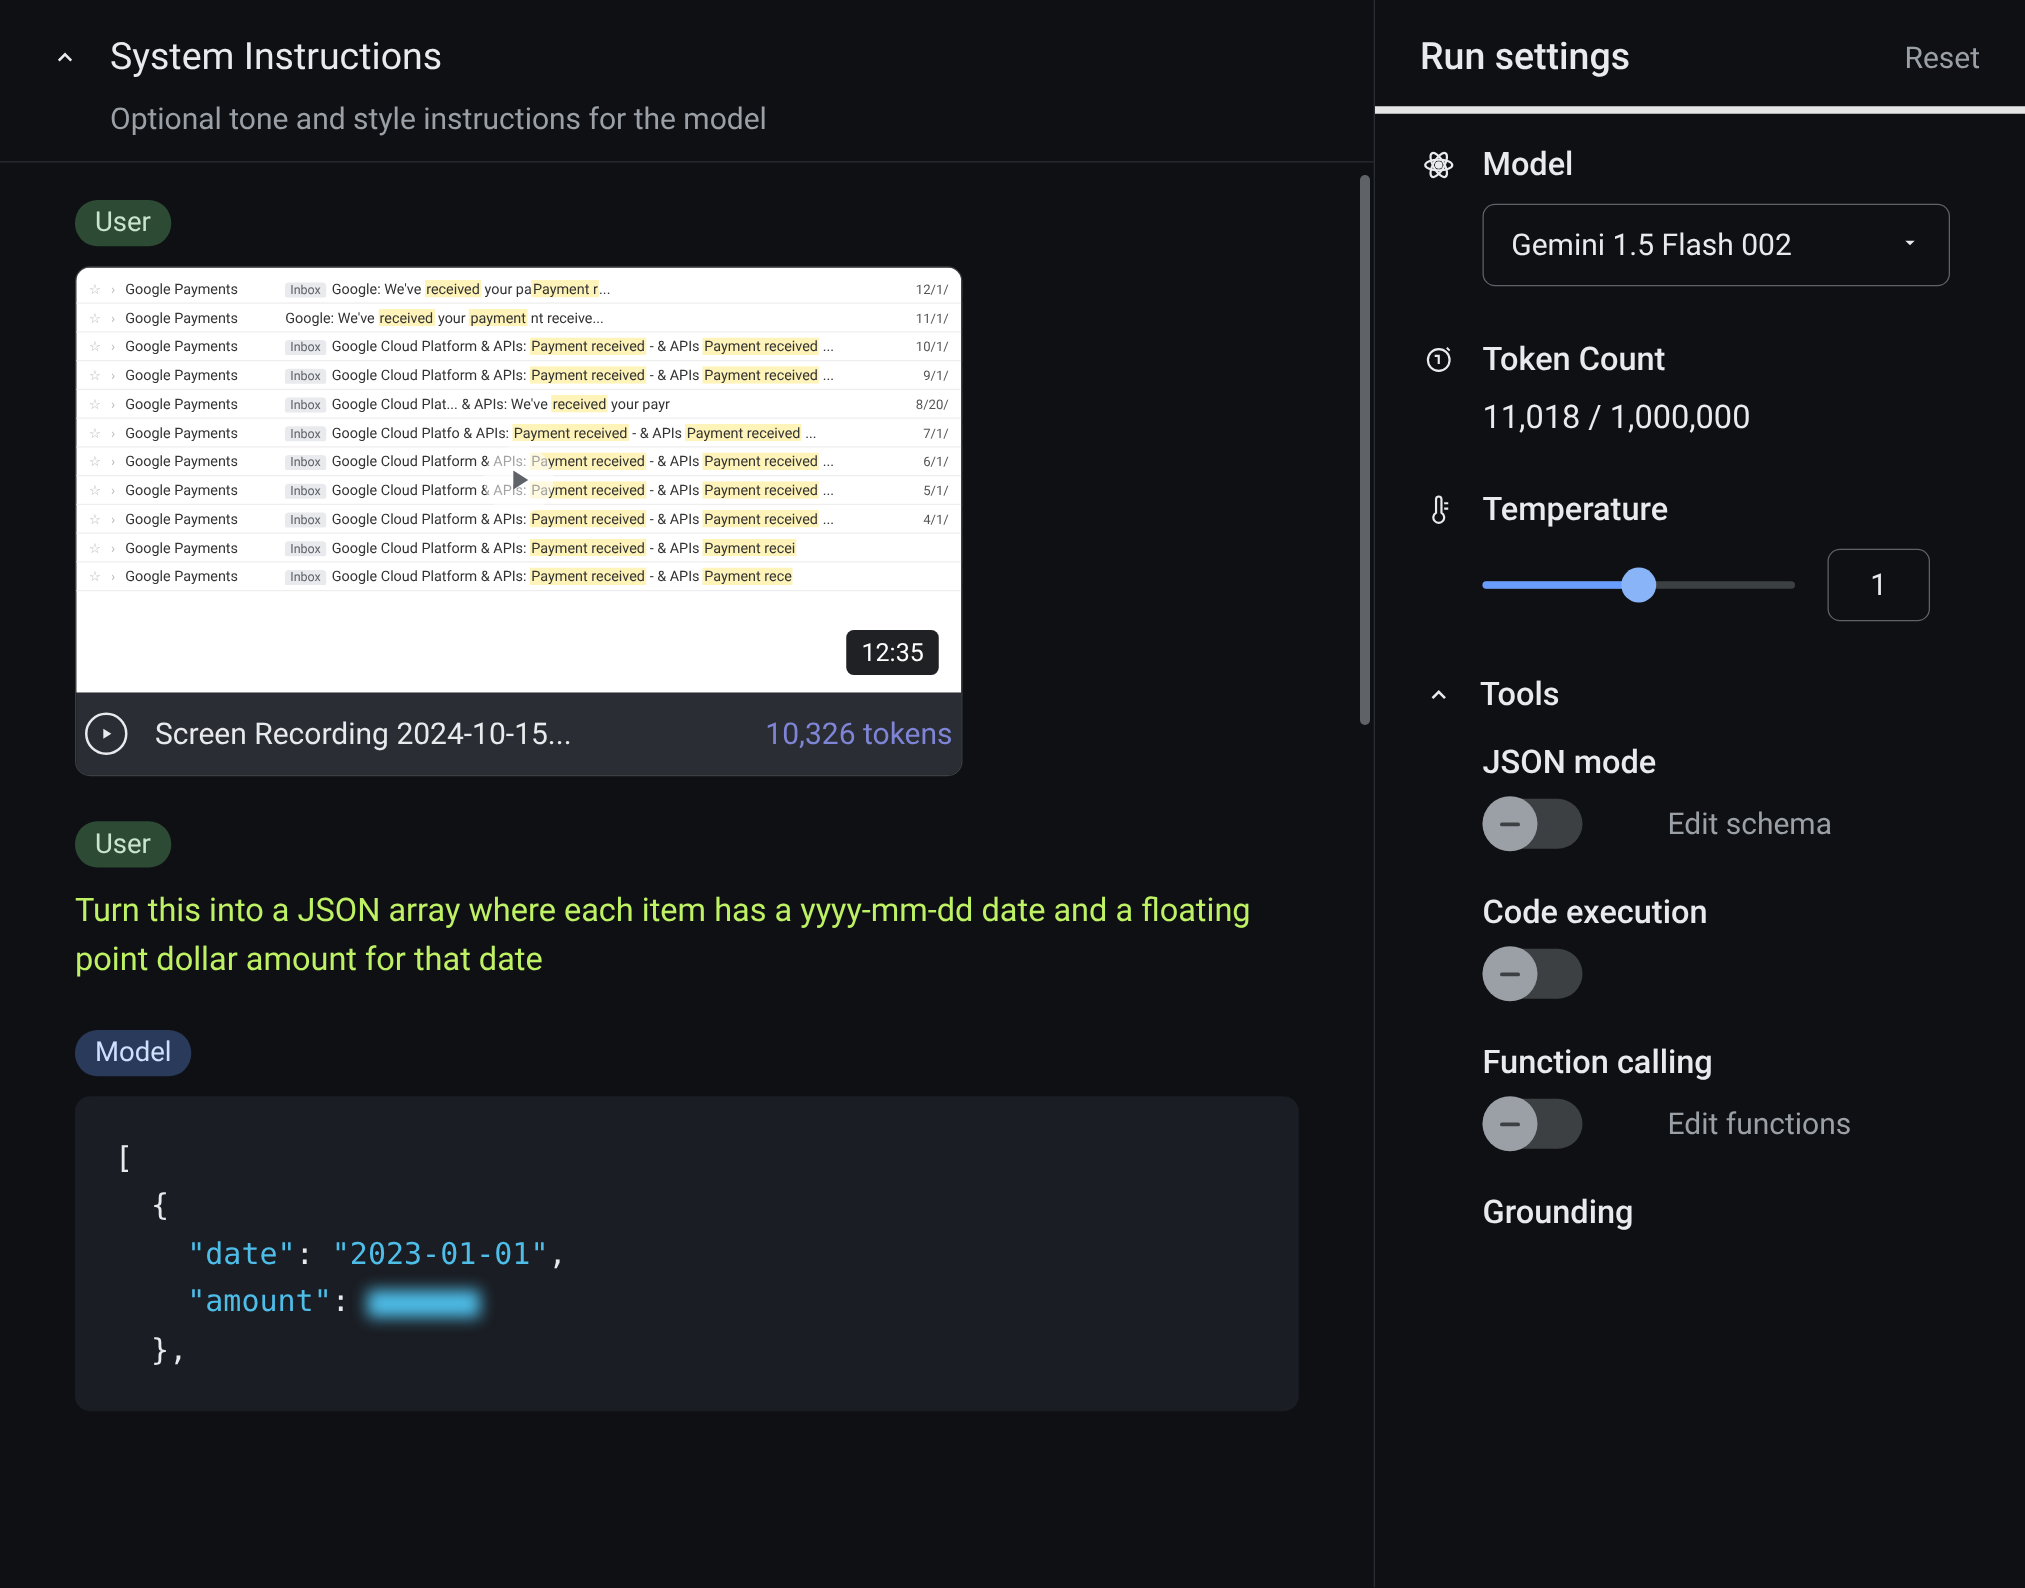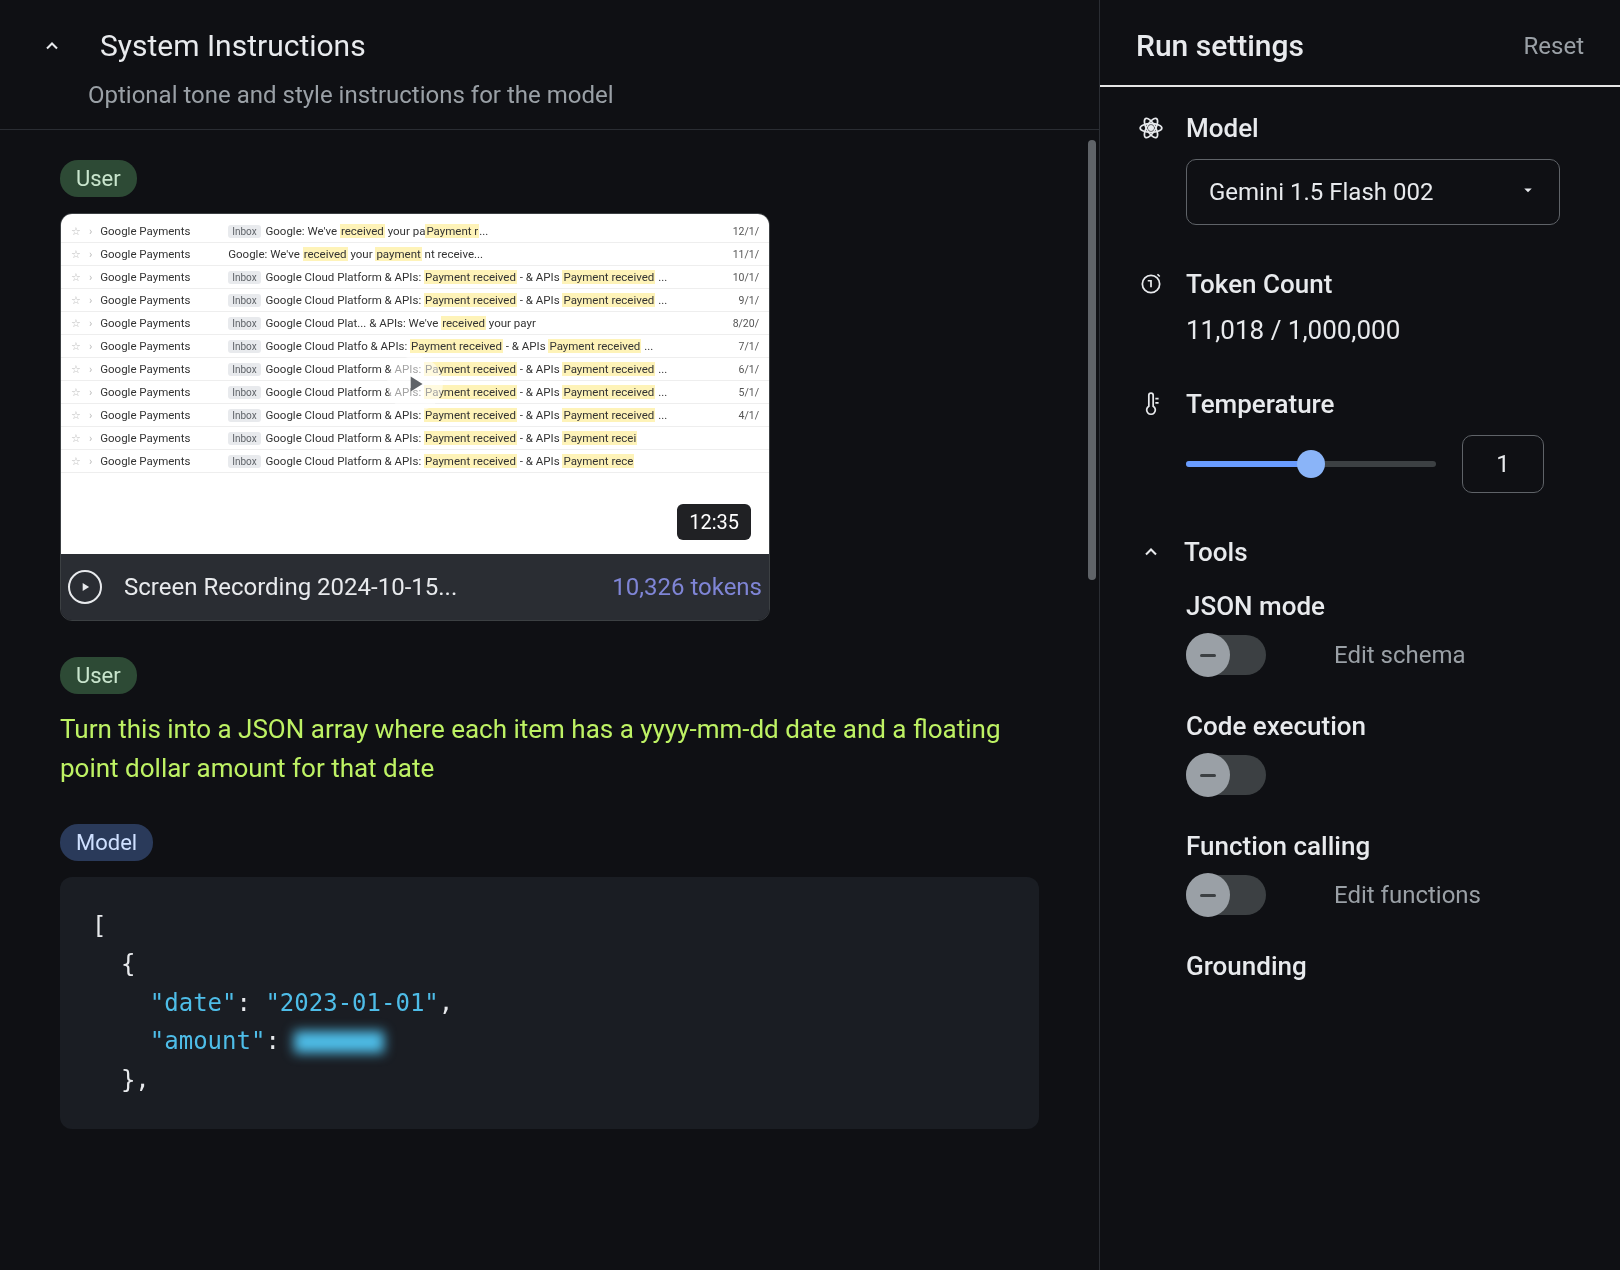--- a/index.html
+++ b/index.html
@@ -19,21 +19,21 @@
     flex-direction: column;
     position: relative;
   }
   .sysinst {
     padding: 28px 60px 20px 40px;
     border-bottom: 1px solid #2a2d33;
   }
   .sysinst-header {
     display: flex;
     align-items: center;
-    gap: 36px;
+    gap: 24px;
     margin-bottom: 18px;
   }
   .chevron-up {
     width: 24px; height: 24px;
     display: flex; align-items: center; justify-content: center;
     color: #e8eaed;
     cursor: pointer;
   }
   .sysinst-title {
     font-size: 30px;
@@ -170,21 +170,21 @@
   .sidebar {
     width: 520px;
     display: flex;
     flex-direction: column;
   }
   .side-header {
     display: flex;
     align-items: center;
     justify-content: space-between;
     padding: 28px 36px 22px 36px;
-    border-bottom: 2px solid #e5e5e5;
+    border-bottom: 6px solid #e5e5e5;
   }
   .side-title { font-size: 30px; font-weight: 500; }
   .reset { font-size: 24px; color: #9aa0a6; cursor: pointer; }
   .side-body { padding: 26px 36px; overflow-y: auto; }
   .section { margin-bottom: 44px; }
   .section-row { display: flex; align-items: center; gap: 20px; margin-bottom: 16px; }
   .section-label { font-size: 26px; font-weight: 500; }
   .icon-slot { width: 30px; height: 30px; display: flex; align-items: center; justify-content: center; color: #e8eaed; }
   .model-select {
     margin-left: 50px;

